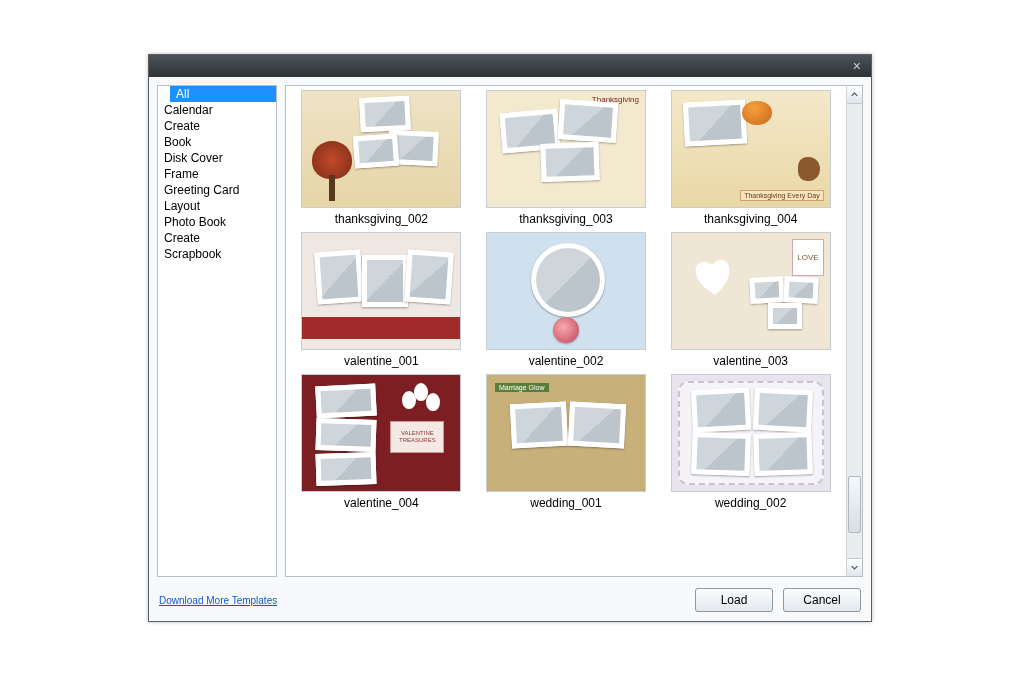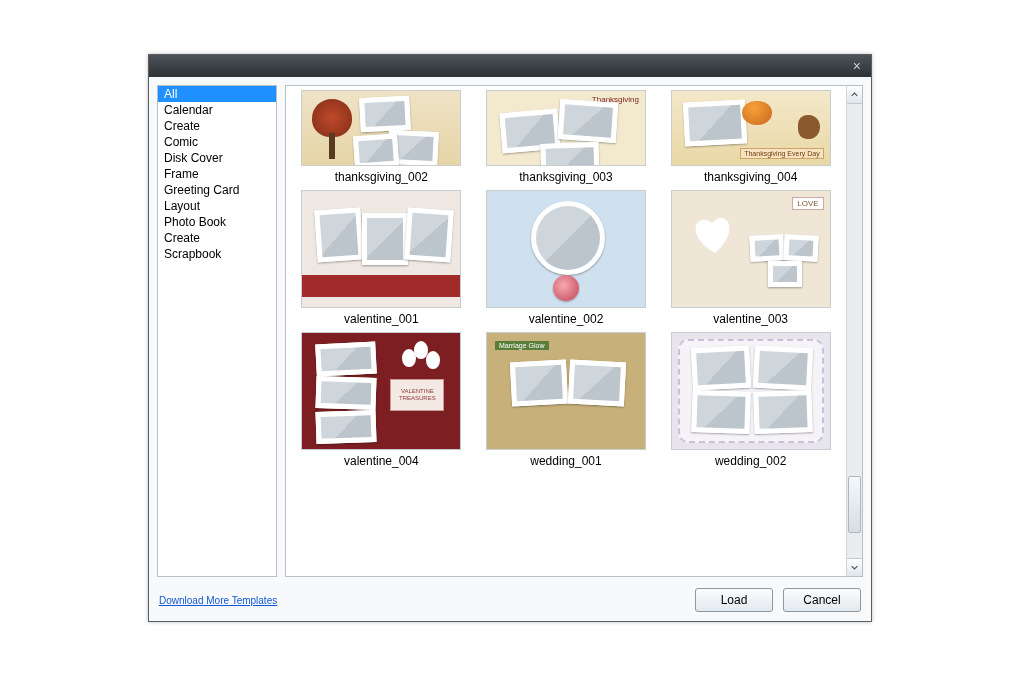--- a/index.html
+++ b/index.html
@@ -78,20 +78,21 @@
     padding: 0 6px;
     height: 16px;
     line-height: 16px;
     white-space: nowrap;
     cursor: pointer;
     font-size: 12px;
   }
   .sidebar .item.selected {
     background: #1e90ff;
     color: #fff;
+    margin-left: 12px;
   }
   .gallery-wrap {
     flex: 1 1 auto;
     display: flex;
     min-width: 0;
   }
   .gallery {
     flex: 1 1 auto;
     background: #fff;
     border: 1px solid #b8bec3;
@@ -114,21 +115,21 @@
   }
   .thumb {
     width: 160px;
     height: 118px;
     background: #eceef0;
     border: 1px solid #c8cdd1;
     box-sizing: border-box;
     position: relative;
     overflow: hidden;
   }
-  .row0 .thumb { height: 76px; } 
+  .row0 .thumb { height: 118px; } 
   .thumb .bg {
     position: absolute; inset:0;
   }
   .thumb .tile {
     position: absolute;
     background: #fff;
     border: 2px solid #fff;
     box-shadow: 0 1px 2px rgba(0,0,0,.35);
   }
   .thumb .ph { 
@@ -212,21 +213,21 @@
   
   .heart {
     position:absolute;
     background:#fff;
     transform: rotate(-6deg);
   }
   .heart::before,.heart::after{
     content:"";position:absolute;background:#fff;border-radius:50%;
   }
   .heart.h1{left:18px;top:22px;width:46px;height:40px;clip-path: path('M23 40 C -6 20, 8 -4, 23 10 C 38 -4, 52 20, 23 40 Z');}
-  .t-val3 .loveTag{position:absolute;right:6px;top:6px;font-size:8px;color:#7a5a3a;background:#fff;padding:1px 4px;border:1px solid #caa;}
+  .t-val3 .loveTag{position:absolute;right:6px;top:6px;font-size:8px;color:#7a5a3a;background:#fff;padding:13px 4px;border:1px solid #caa;}
   .t-val4 .balloons{
     position:absolute; right:18px; top:8px; width:40px; height:34px;
   }
   .t-val4 .balloons span{
     position:absolute;width:14px;height:18px;background:#fff;border-radius:50% 50% 48% 48%;
   }
   .t-val4 .balloons span:nth-child(1){left:0;top:8px;}
   .t-val4 .balloons span:nth-child(2){left:12px;top:0;}
   .t-val4 .balloons span:nth-child(3){left:24px;top:10px;}
   .t-val4 .plaque{
@@ -267,21 +268,21 @@
     <div class="titlebar">
       <div class="close">×</div>
     </div>
 
     <div class="body">
 
       <div class="sidebar" id="sidebar">
           <div class="item selected">All</div>
           <div class="item">Calendar</div>
           <div class="item">Create</div>
-          <div class="item">Comic</div>
+          <div class="item">Book</div>
           <div class="item">Disk Cover</div>
           <div class="item">Frame</div>
           <div class="item">Greeting Card</div>
           <div class="item">Layout</div>
           <div class="item">Photo Book</div>
           <div class="item">Create</div>
           <div class="item">Scrapbook</div>
         </div>
 
       <div class="gallery-wrap">

